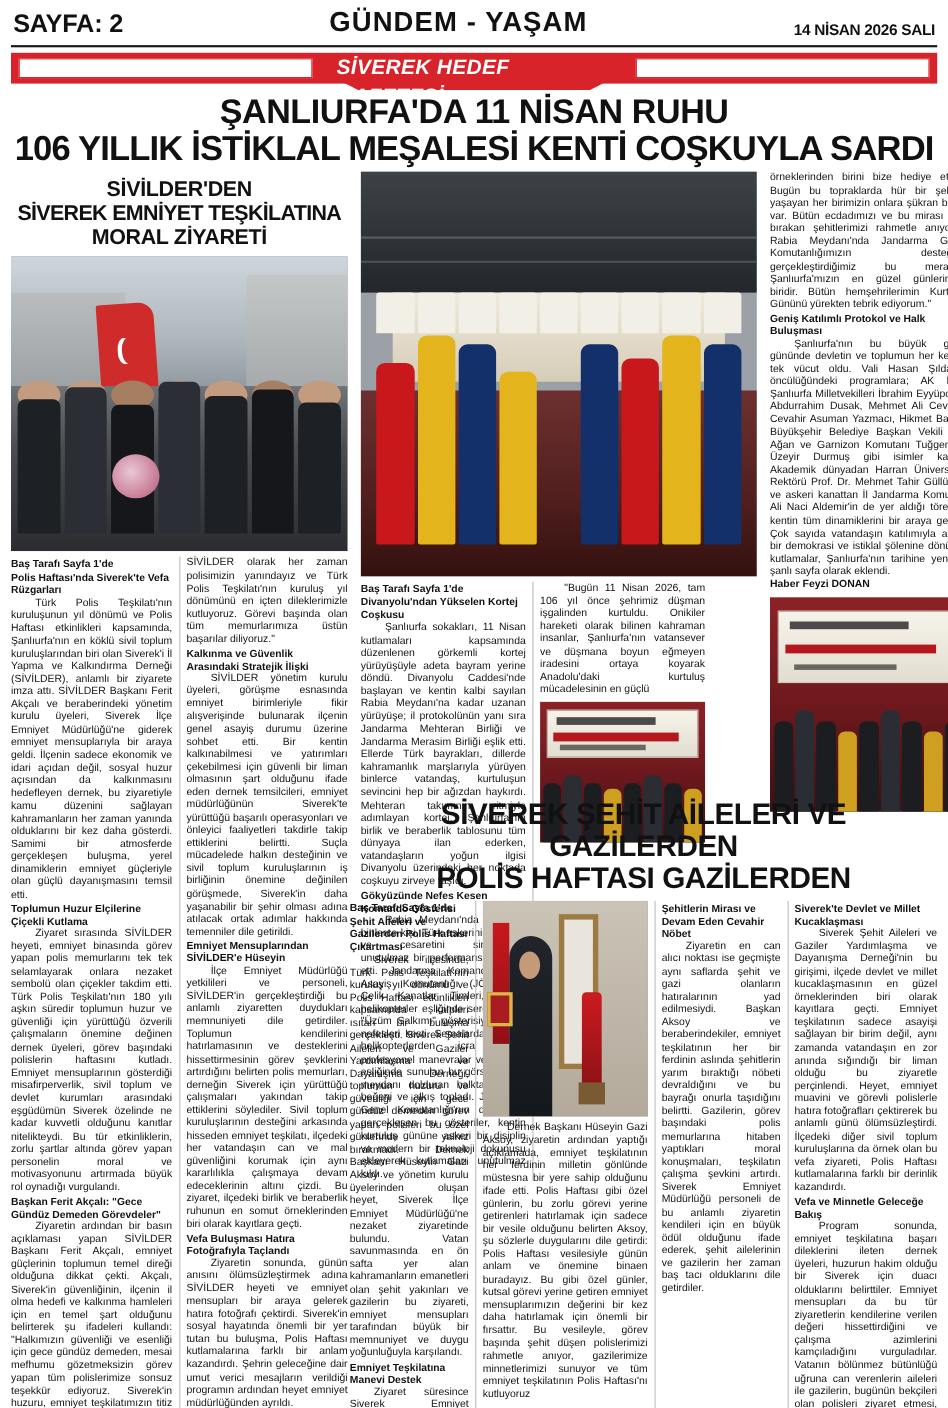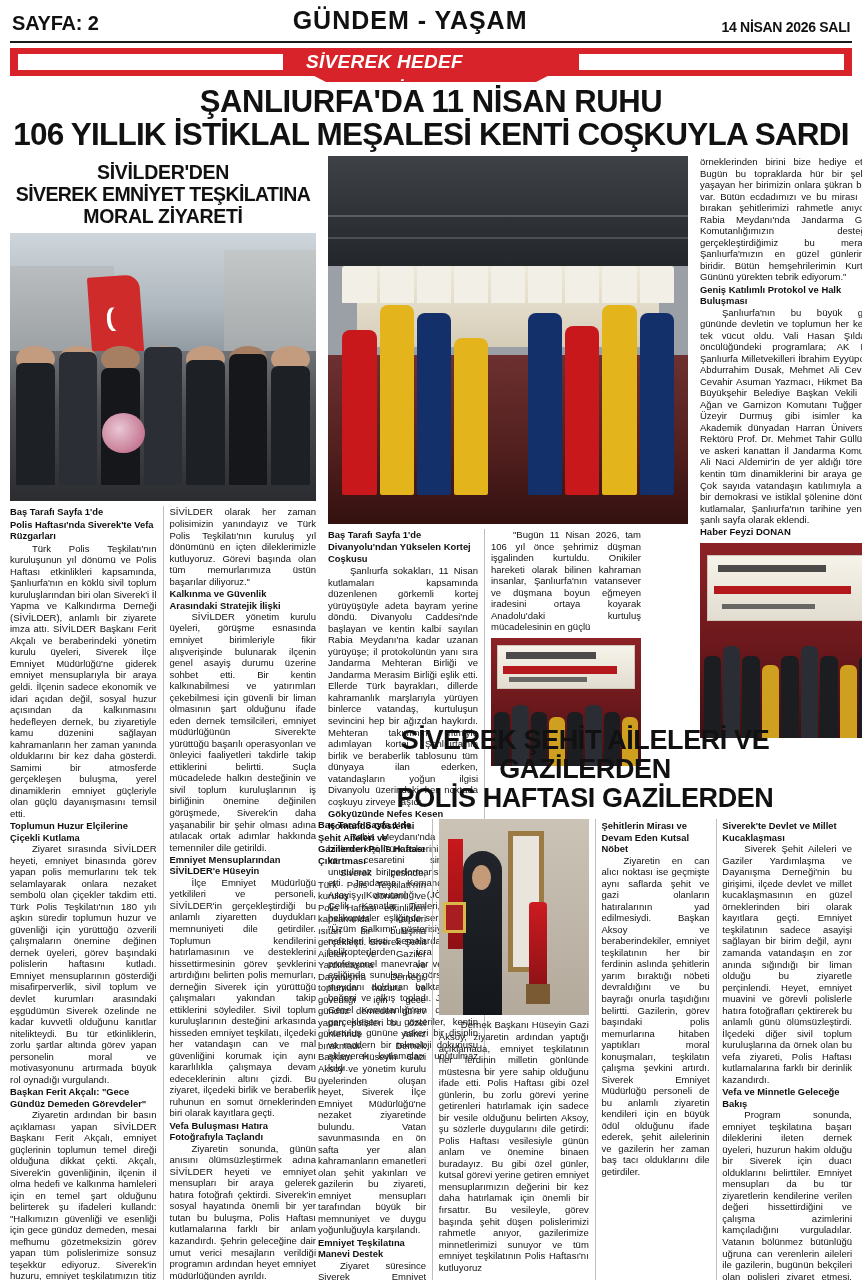--- a/index.html
+++ b/index.html
@@ -9,21 +9,21 @@
     background:#ffffff;
     font-family:"Liberation Sans", sans-serif;
     color:#111;
     overflow:hidden;
   }
   .page { width:862px; height:1280px; position:relative; padding:0 10px; }
 
   
   .masthead { display:flex; align-items:flex-end; justify-content:space-between;
               padding:6px 2px 4px 2px; }
-  .mh-left  { font-size:20px; font-weight:bold; letter-spacing:-0.2px; }
+  .mh-left  { font-size:23px; font-weight:bold; letter-spacing:-0.2px; }
   .mh-mid   { font-size:25px; font-weight:bold; letter-spacing:1px; }
   .mh-right { font-size:14px; font-weight:bold; letter-spacing:-0.3px; }
 
   .rule-top { height:2px; background:#1a1a1a; margin:2px 0 0 0; }
 
   .brandbar { position:relative; height:34px; margin-top:5px; }
   .brandbar .band { position:absolute; left:0; right:0; top:0; height:28px; background:#d8232a; }
   .brandbar .notchL, .brandbar .notchR {
       position:absolute; top:5px; height:18px; background:#ffffff; border:1px solid #d8232a;
   }
@@ -352,21 +352,21 @@
           <div class="person"></div>
             <div class="face"></div>
             <div class="plaque"></div>
           <div class="scarf"></div>
             <div class="stand"></div>
         </div>
         <p class="body ind" style="margin-top:4px;">Dernek Başkanı Hüseyin Gazi Aksoy, ziyaretin ardından yaptığı açıklamada, emniyet teşkilatının her ferdinin milletin gönlünde müstesna bir yere sahip olduğunu ifade etti. Polis Haftası gibi özel günlerin, bu zorlu görevi yerine getirenleri hatırlamak için sadece bir vesile olduğunu belirten Aksoy, şu sözlerle duygularını dile getirdi: Polis Haftası vesilesiyle günün anlam ve önemine binaen buradayız. Bu gibi özel günler, kutsal görevi yerine getiren emniyet mensuplarımızın değerini bir kez daha hatırlamak için önemli bir fırsattır. Bu vesileyle, görev başında şehit düşen polislerimizi rahmetle anıyor, gazilerimize minnetlerimizi sunuyor ve tüm emniyet teşkilatının Polis Haftası'nı kutluyoruz</p>
       </div>
       <div class="vsep"></div>
       <div class="col">
-        <div class="sub">Şehitlerin Mirası ve Devam Eden Kutsal Nöbet</div>
+        <div class="sub">Şehitlerin Mirası ve Devam Eden Cevahir Nöbet</div>
         <p class="body ind">Ziyaretin en can alıcı noktası ise geçmişte aynı saflarda şehit ve gazi olanların hatıralarının yad edilmesiydi. Başkan Aksoy ve beraberindekiler, emniyet teşkilatının her bir ferdinin aslında şehitlerin yarım bıraktığı nöbeti devraldığını ve bu bayrağı onurla taşıdığını belirtti. Gazilerin, görev başındaki polis memurlarına hitaben yaptıkları moral konuşmaları, teşkilatın çalışma şevkini artırdı. Siverek Emniyet Müdürlüğü personeli de bu anlamlı ziyaretin kendileri için en büyük ödül olduğunu ifade ederek, şehit ailelerinin ve gazilerin her zaman baş tacı olduklarını dile getirdiler.</p>
       </div>
       <div class="vsep"></div>
       <div class="col c5">
         <div class="sub">Siverek'te Devlet ve Millet Kucaklaşması</div>
         <p class="body ind">Siverek Şehit Aileleri ve Gaziler Yardımlaşma ve Dayanışma Derneği'nin bu girişimi, ilçede devlet ve millet kucaklaşmasının en güzel örneklerinden biri olarak kayıtlara geçti. Emniyet teşkilatının sadece asayişi sağlayan bir birim değil, aynı zamanda vatandaşın en zor anında sığındığı bir liman olduğu bu ziyaretle perçinlendi. Heyet, emniyet muavini ve görevli polislerle hatıra fotoğrafları çektirerek bu anlamlı günü ölümsüzleştirdi. İlçedeki diğer sivil toplum kuruluşlarına da örnek olan bu vefa ziyareti, Polis Haftası kutlamalarına farklı bir derinlik kazandırdı.</p>
         <div class="sub">Vefa ve Minnetle Geleceğe Bakış</div>
         <p class="body ind">Program sonunda, emniyet teşkilatına başarı dileklerini ileten dernek üyeleri, huzurun hakim olduğu bir Siverek için duacı olduklarını belirttiler. Emniyet mensupları da bu tür ziyaretlerin kendilerine verilen değeri hissettirdiğini ve çalışma azimlerini kamçıladığını vurguladılar. Vatanın bölünmez bütünlüğü uğruna can verenlerin aileleri ile gazilerin, bugünün bekçileri olan polisleri ziyaret etmesi, Siverek'te sarsılmaz bir birliktelik fotoğrafı ortaya koydu.</p>
 
       </div>

